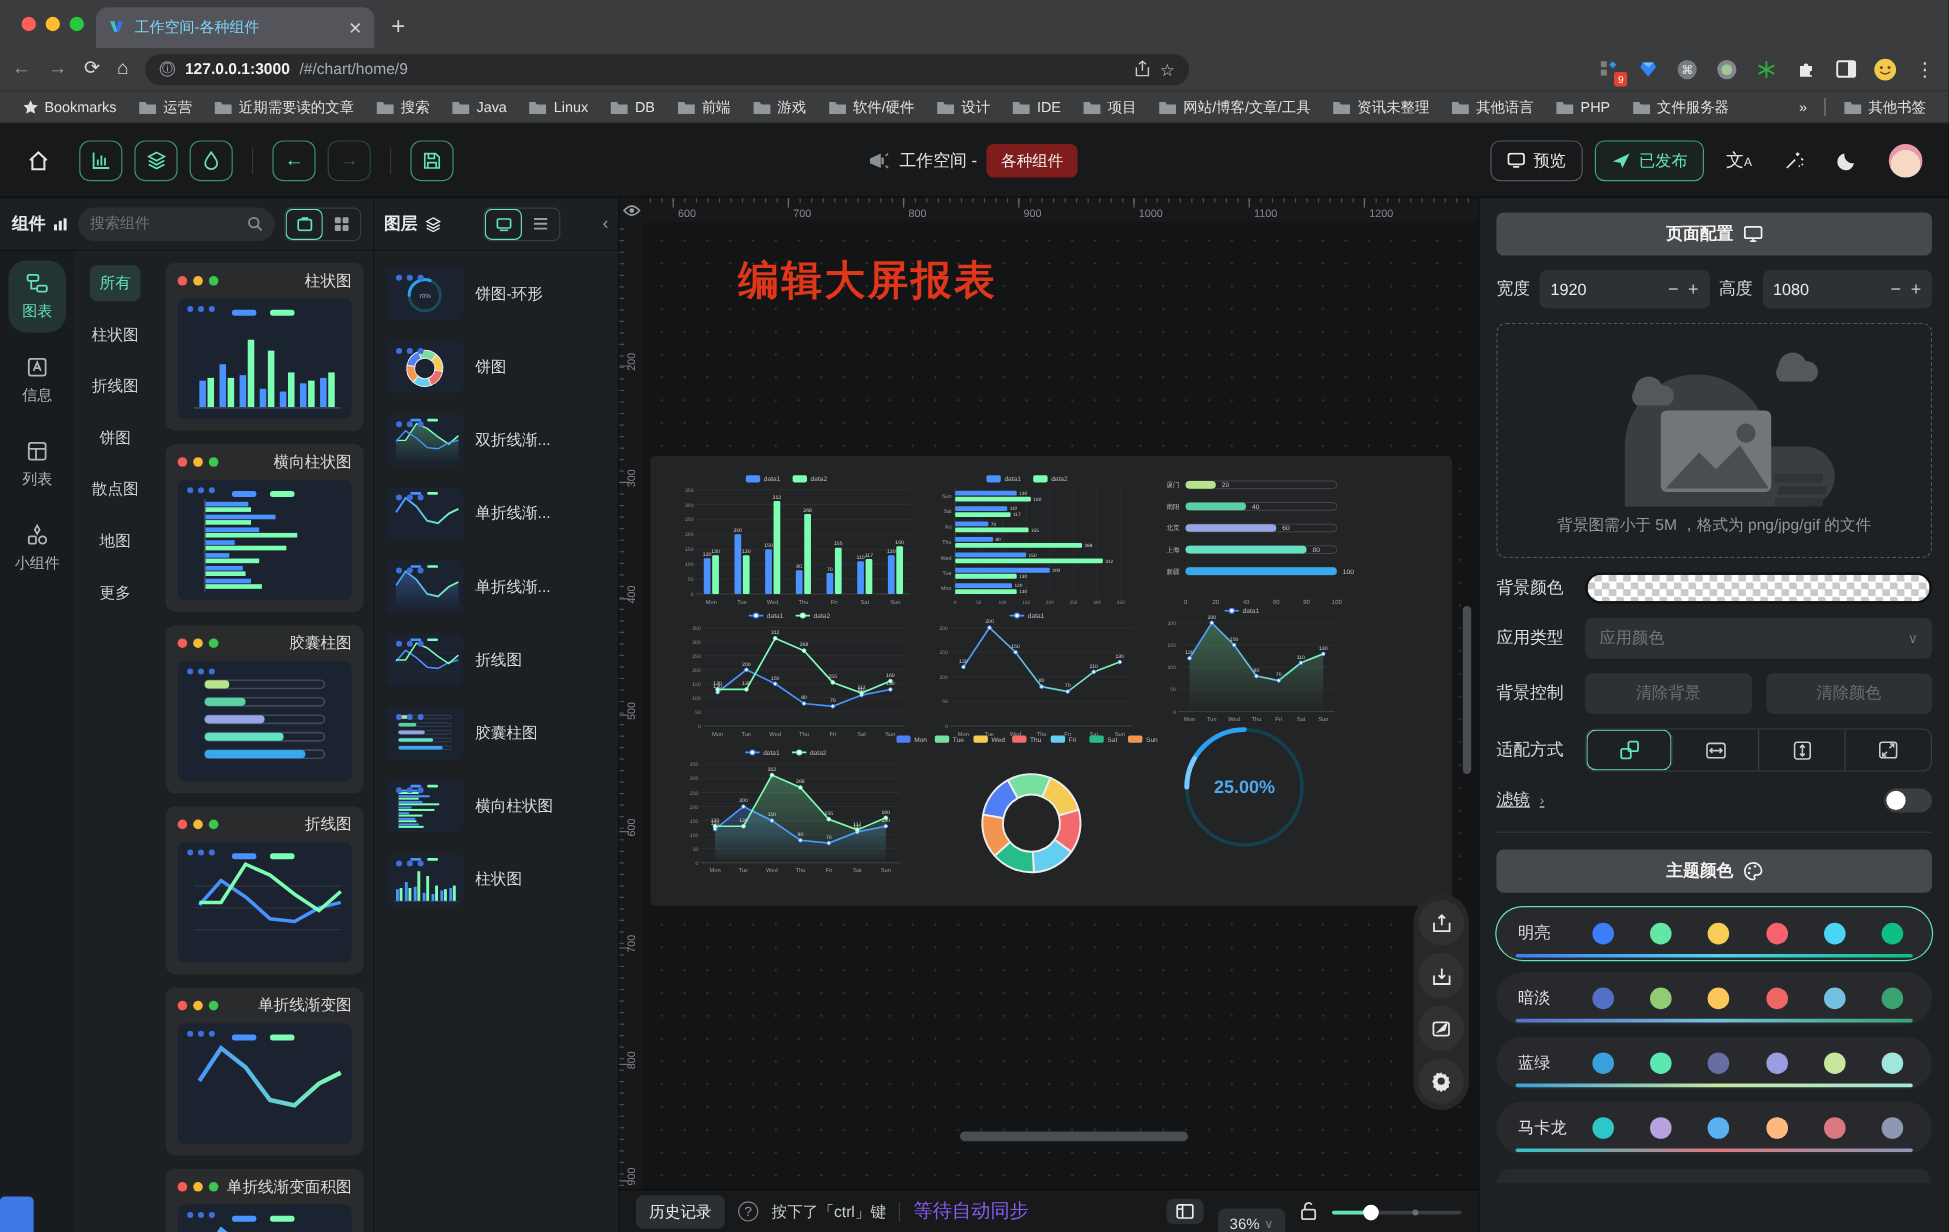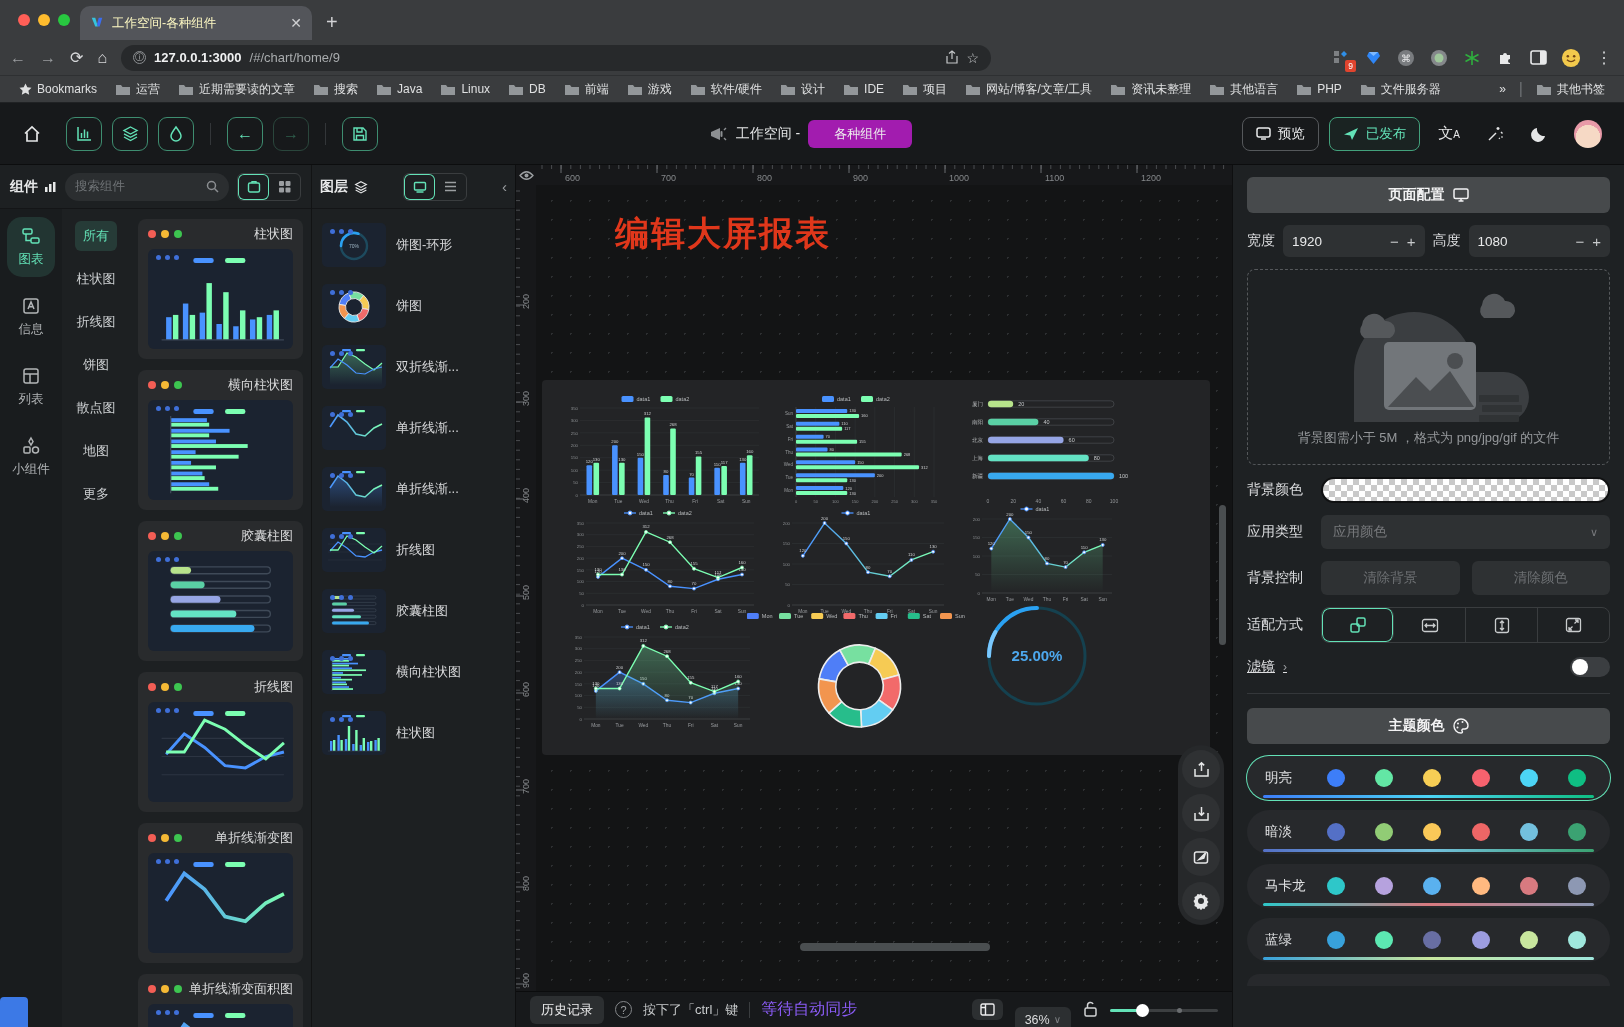--- a/index.html
+++ b/index.html
@@ -4,21 +4,21 @@
 <style>
 *{margin:0;padding:0;box-sizing:border-box;}
 body{width:1624px;height:1027px;overflow:hidden;background:#101112;font-family:"Liberation Sans",sans-serif;-webkit-font-smoothing:antialiased;}
 .screen{position:relative;width:1624px;height:1027px;background:#161819;}
 
 .titlebar{height:40px;background:#3a3c3e;display:flex;align-items:flex-end;position:relative;}
 .traffic{position:absolute;left:18px;top:14px;display:flex;gap:8px;}
 .tl{width:12px;height:12px;border-radius:50%;}
 .tl.red{background:#ff5f57}.tl.yel{background:#febc2e}.tl.grn{background:#28c840}
 .tab{margin-left:80px;width:232px;height:34px;background:#53555a;border-radius:10px 10px 0 0;display:flex;align-items:center;padding:0 10px;gap:8px;}
-.tab-title{color:#fef9c3;font-size:12.5px;flex:1;white-space:nowrap;overflow:hidden;}
+.tab-title{color:#7dd3fc;font-size:12.5px;flex:1;white-space:nowrap;overflow:hidden;}
 .tab-close{color:#cfd0d2;font-size:14px;cursor:default;}
 .newtab{color:#d2d3d5;font-size:20px;margin:0 0 6px 14px;}
 .navbar{height:36px;background:#3a3c3e;display:flex;align-items:center;padding:0 10px;gap:14px;border-bottom:1px solid #2e3032;}
 .navic{color:#9a9da0;font-size:16px;line-height:1;}
 .navic.lit{color:#d6d7d9;}
 .urlpill{flex:0 0 870px;height:26px;background:#27292b;border-radius:13px;display:flex;align-items:center;padding:0 12px;gap:8px;}
 .urlinfo{color:#b4b7b9;font-size:12px;border:1px solid #8a8d90;border-radius:50%;width:13px;height:13px;display:flex;align-items:center;justify-content:center;font-size:9px;}
 .urlhost{color:#f0f1f2;font-size:13px;font-weight:bold;}
 .urlpath{color:#a9acae;font-size:13px;}
 .chromeicons{display:flex;align-items:center;gap:13px;margin-left:auto;}
@@ -27,21 +27,21 @@
 .bookbar{height:27px;background:#3a3c3e;display:flex;align-items:center;padding:0 12px;gap:4px;border-bottom:1px solid #202224;overflow:hidden;}
 .bm{display:flex;align-items:center;gap:5px;color:#dfe0e1;font-size:12px;padding:2px 7px;border-radius:4px;white-space:nowrap;}
 .bm svg{flex:none;}
 .bmsep{color:#6e7174;padding:0 2px;}
 
 .apptoolbar{height:62px;background:#17191b;display:flex;align-items:center;padding:0 22px;gap:10px;border-bottom:1px solid #0c0d0e;}
 .tbtn{width:36px;height:34px;border:1px solid #3e8d70;border-radius:9px;display:flex;align-items:center;justify-content:center;background:transparent;}
 .tbtn.dim{border-color:#2a463c;}
 .tsep{width:1px;height:22px;background:#333639;margin:0 6px;}
 .tb-center{flex:1;display:flex;align-items:center;justify-content:center;gap:8px;color:#e3e4e5;font-size:14px;}
-.wsbadge{background:#a21caf;border-radius:6px;padding:5px 26px;color:#ededee;font-size:13px;}
+.wsbadge{background:#7f1d1d;border-radius:6px;padding:5px 12px;color:#ededee;font-size:13px;}
 .obtn{height:34px;border:1px solid #55585b;border-radius:8px;display:flex;align-items:center;gap:7px;padding:0 13px;color:#e9eaeb;font-size:13.5px;}
 .obtn.green{border-color:#43a17c;color:#63e2b7;background:rgba(99,226,183,.05);}
 .tico{color:#e5e6e7;margin:0 8px;}
 .avatar-app{width:28px;height:28px;border-radius:50%;background:radial-gradient(circle at 50% 62%,#f6d9c5 55%,#e89aa8 56%);margin-left:8px;}
 
 .main{display:flex;height:862px;}
 .panel-left{width:312px;background:#1d2022;border-right:1px solid #121314;display:flex;flex-direction:column;}
 .pl-header{height:44px;display:flex;align-items:center;padding:0 10px;gap:8px;border-bottom:1px solid #141517;}
 .pl-title{color:#e8e9ea;font-size:14px;font-weight:bold;display:flex;gap:6px;align-items:center;}
 .search{flex:1;height:28px;background:#2b2e30;border-radius:15px;display:flex;align-items:center;padding:0 10px;color:#707477;font-size:12.5px;gap:6px;}
@@ -1901,42 +1901,42 @@
               <i class="tdot" style="background: rgb(84, 112, 198);"></i>
               <i class="tdot" style="background: rgb(145, 204, 117);"></i>
               <i class="tdot" style="background: rgb(250, 200, 88);"></i>
               <i class="tdot" style="background: rgb(238, 102, 102);"></i>
               <i class="tdot" style="background: rgb(115, 192, 222);"></i>
               <i class="tdot" style="background: rgb(59, 162, 114);"></i>
             </span>
             <span class="underline" style="background: linear-gradient(90deg, rgb(84, 112, 198), rgb(115, 192, 222), rgb(59, 162, 114));"></span>
           </div>
           <div class="theme-row">
+            <span class="theme-name">蓝绿</span>
+            <span class="theme-dots">
+              <i class="tdot" style="background: rgb(56, 161, 219);"></i>
+              <i class="tdot" style="background: rgb(92, 232, 178);"></i>
+              <i class="tdot" style="background: rgb(104, 110, 163);"></i>
+              <i class="tdot" style="background: rgb(156, 156, 224);"></i>
+              <i class="tdot" style="background: rgb(200, 230, 158);"></i>
+              <i class="tdot" style="background: rgb(159, 231, 221);"></i>
+            </span>
+            <span class="underline" style="background: linear-gradient(90deg, rgb(56, 161, 219), rgb(200, 230, 158), rgb(159, 231, 221));"></span>
+          </div>
+          <div class="theme-row">
             <span class="theme-name">马卡龙</span>
             <span class="theme-dots">
               <i class="tdot" style="background: rgb(46, 199, 201);"></i>
               <i class="tdot" style="background: rgb(182, 162, 222);"></i>
               <i class="tdot" style="background: rgb(90, 177, 239);"></i>
               <i class="tdot" style="background: rgb(255, 185, 128);"></i>
               <i class="tdot" style="background: rgb(216, 122, 128);"></i>
               <i class="tdot" style="background: rgb(141, 152, 179);"></i>
             </span>
             <span class="underline" style="background: linear-gradient(90deg, rgb(46, 199, 201), rgb(216, 122, 128), rgb(141, 152, 179));"></span>
           </div>
-          <div class="theme-row">
-            <span class="theme-name">蓝绿</span>
-            <span class="theme-dots">
-              <i class="tdot" style="background: rgb(56, 161, 219);"></i>
-              <i class="tdot" style="background: rgb(92, 232, 178);"></i>
-              <i class="tdot" style="background: rgb(104, 110, 163);"></i>
-              <i class="tdot" style="background: rgb(156, 156, 224);"></i>
-              <i class="tdot" style="background: rgb(200, 230, 158);"></i>
-              <i class="tdot" style="background: rgb(159, 231, 221);"></i>
-            </span>
-            <span class="underline" style="background: linear-gradient(90deg, rgb(56, 161, 219), rgb(200, 230, 158), rgb(159, 231, 221));"></span>
-          </div>
         </div>
       <div class="theme-stub"></div>
     </div>
   </div>
 
   <div class="corner-blue"></div>
 </div>
 
 </body></html>

